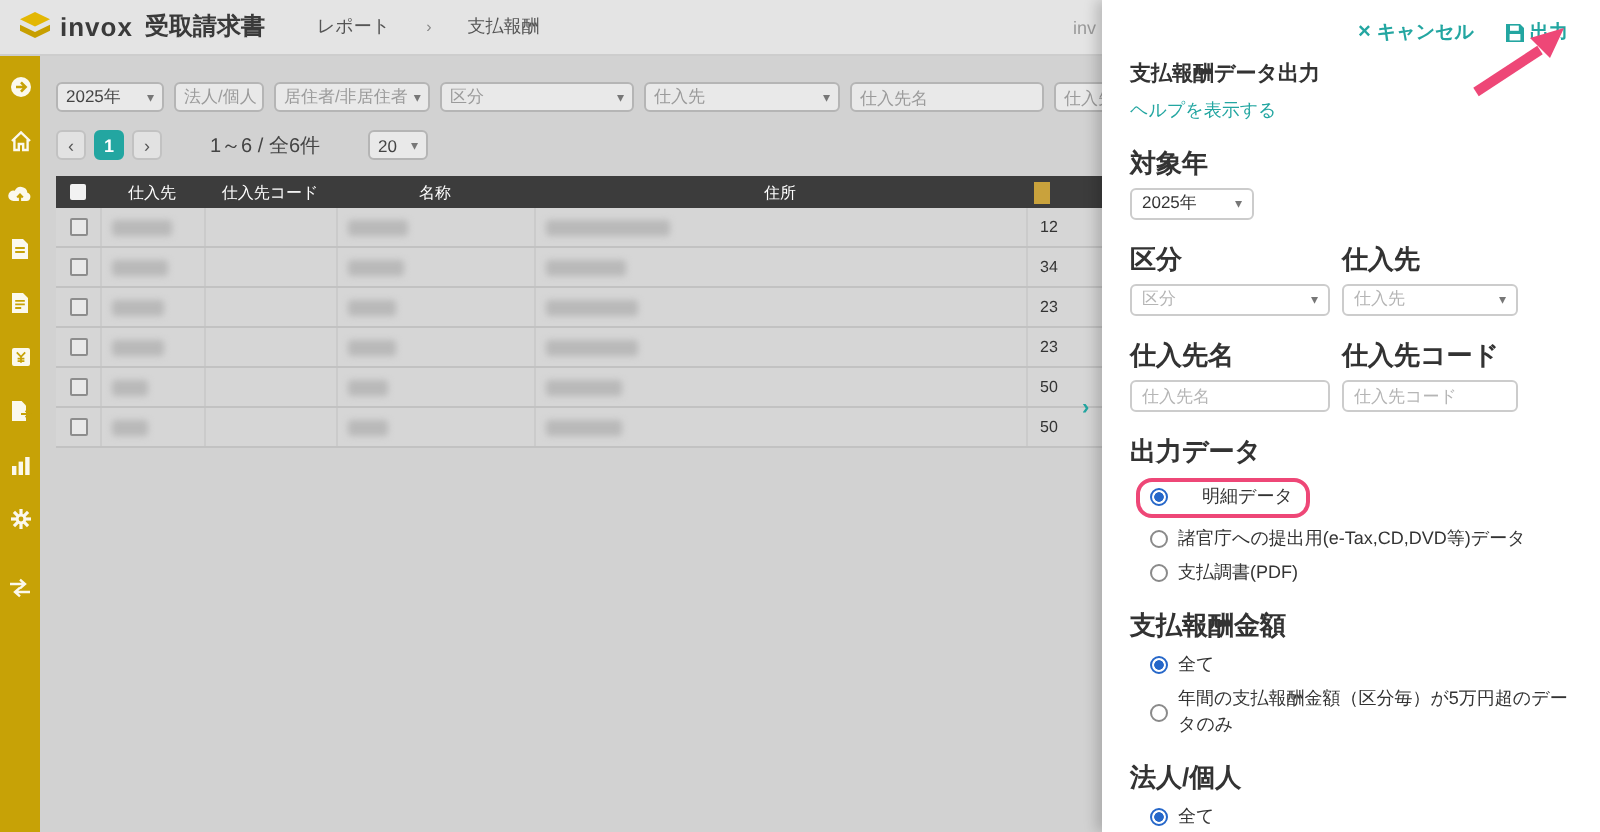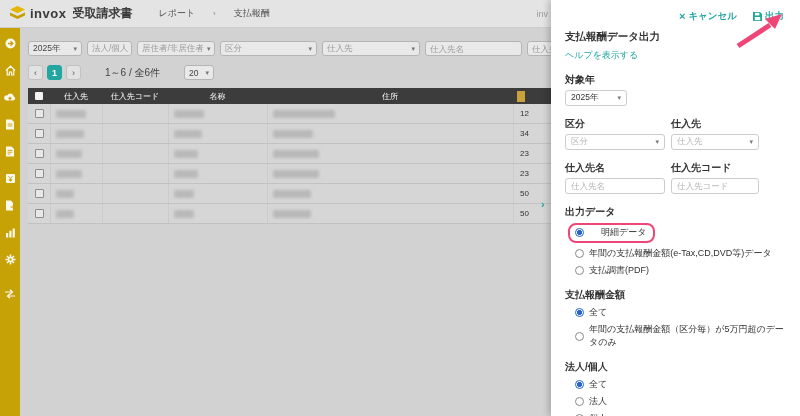--- a/index.html
+++ b/index.html
@@ -55,21 +55,21 @@
   .expander{position:absolute;left:521px;top:170px;color:#23a6a1;font-size:11px;font-weight:bold;cursor:pointer}
   
   .panel{position:absolute;left:551px;top:0;width:249px;height:416px;background:#fff;
     box-shadow:-3px 0 6px rgba(0,0,0,.18);font-size:9px;color:#333;z-index:3;box-sizing:border-box}
   .panel-inner{padding:10px 14px 0 14px;position:relative}
   .actions{display:flex;justify-content:flex-end;gap:16px;color:#23a6a1;font-weight:bold;font-size:9.5px;padding-right:2px}
   .action{display:flex;align-items:center;gap:3px;cursor:pointer}
   .x-icon{font-size:11px;line-height:9px}
   .ptitle{font-weight:bold;font-size:10.5px;margin-top:7px;color:#333}
   .phelp{color:#23a6a1;font-size:9px;margin-top:5px;cursor:pointer}
-  .flabel{font-weight:bold;font-size:10px;margin-top:11px;margin-bottom:3px}
+  .flabel{font-weight:bold;font-size:13px;margin-top:11px;margin-bottom:3px}
   .pselect{height:16px;border:1px solid #ccc;border-radius:3px;font-size:8.5px;display:flex;align-items:center;
     padding:0 5px;color:#333;background:#fff;box-sizing:border-box;cursor:pointer}
   .pselect .ph{color:#b5b5b5}
   input.pinput{height:16px;border:1px solid #ccc;border-radius:3px;font-size:8.5px;padding:0 5px;color:#333;
     box-sizing:border-box;outline:none;width:100%}
   input.pinput::placeholder{color:#b5b5b5}
   .w62{width:62px}.w54{width:54px}.w45{width:45px}.w78{width:78px}.w97{width:97px}.w98{width:98px}.w60{width:60px}.w30{width:30px}
   .frow{display:flex;gap:6px}
   .fcol1{width:100px}.fcol2{width:88px}
   .group{margin-top:11px}
@@ -384,21 +384,21 @@
     <div class="group">
       <div class="glabel flabel" style="margin-top:0">出力データ</div>
       <div class="ropt hl-row">
         <span class="hl">
           <span class="radio on"></span>
           <span>明細データ</span>
         </span>
       </div>
       <div class="ropt">
         <span class="radio"></span>
-        <span>年間の支払報酬金額(e-Tax,CD,DVD等)データ</span>
+        <span>諸官庁への提出用(e-Tax,CD,DVD等)データ</span>
       </div>
       <div class="ropt">
         <span class="radio"></span>
         <span>支払調書(PDF)</span>
       </div>
     </div>
 
     <div class="group">
       <div class="glabel flabel" style="margin-top:0">支払報酬金額</div>
       <div class="ropt">

